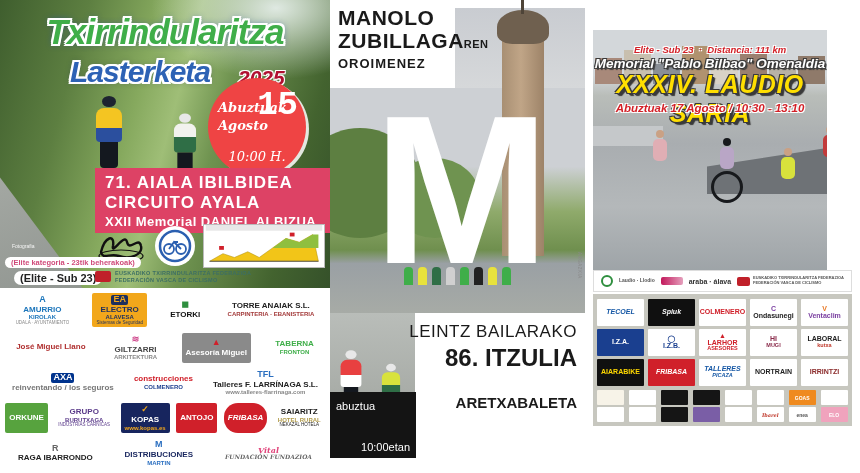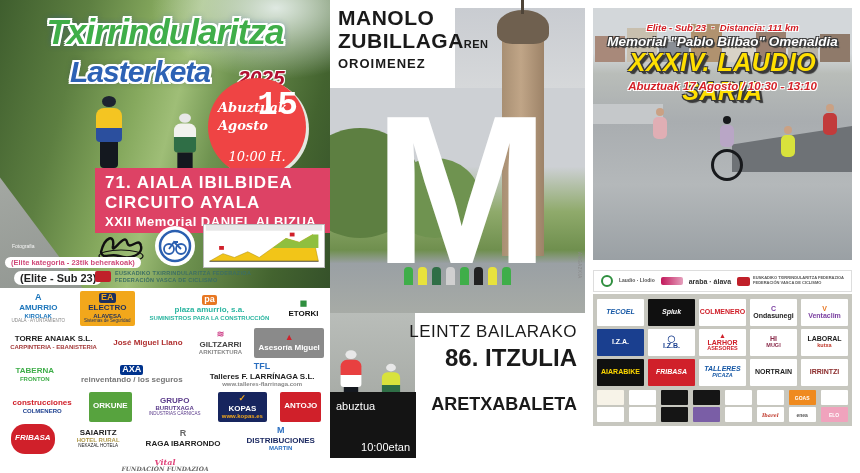--- a/index.html
+++ b/index.html
@@ -84,26 +84,26 @@
   .mm-letter{left:0;top:72px;width:255px;height:240px;text-align:center;font-size:212px;line-height:235px;
     font-weight:800;color:#fff;letter-spacing:-8px;}
   .mm-credit{left:247px;top:252px;writing-mode:vertical-rl;font-size:4.5px;color:#8a8a8a;letter-spacing:.5px;}
   .mm-date{left:0;top:392px;width:86px;height:66px;background:#141414;color:#fff;}
   .mm-date .lbl{position:absolute;left:6px;top:8px;font-size:11px;}
   .mm-date .day{position:absolute;right:6px;top:0px;font-size:42px;font-weight:800;}
   .mm-date .tm{position:absolute;right:6px;bottom:5px;font-size:11px;}
   .mm-race{right:8px;left:auto;top:322px;width:175px;text-align:right;color:#1a1a1a;position:absolute;}
   .mm-race .r1{font-size:17px;letter-spacing:.5px;}
   .mm-race .r2{font-size:24px;font-weight:800;margin-top:2px;}
-  .mm-race .r3{font-size:18px;font-weight:600;margin-top:22px;}
+  .mm-race .r3{font-size:15px;font-weight:600;margin-top:22px;}
   .mm-race .r4{font-size:15.5px;font-weight:600;}
 
   
   .poster-right{left:585px;top:0;width:275px;height:473px;background:#fff;}
-  .rp-photo{left:8px;top:8px;width:259px;height:252px;overflow:hidden;
+  .rp-photo{left:8px;top:30px;width:234px;height:252px;overflow:hidden;
     background:linear-gradient(#d3d7da 0%,#d3d7da 18%,#b9bdb9 26%,#a9adb0 45%,#b4b8ba 70%,#9aa0a4 100%);}
   .bldg-row{position:absolute;left:0;top:8px;width:100%;height:46px;display:flex;align-items:flex-end;gap:2px;padding:0 2px;}
   .bldg-row i{display:block;flex:1;}
   .rp-wall{position:absolute;right:0;top:118px;width:120px;height:46px;background:#6e7276;
     clip-path:polygon(0 40%,100% 0,100% 100%,0 100%);}
   .rp-wall2{position:absolute;left:0;top:96px;width:70px;height:20px;background:#c5c8ca;}
   .fig{position:absolute;}
   .fig .head{width:8px;height:8px;border-radius:50%;margin:0 auto;background:#caa184;}
   .fig .body{width:14px;height:22px;border-radius:5px;margin:1px auto 0;}
   .rp-cyclist{left:118px;top:108px;}
@@ -224,25 +224,20 @@
           <span class="t1" data-interactable="false" style="color: rgb(27, 117, 187);">KIROLAK</span>
           <span class="t2" data-interactable="false" style="color: rgb(136, 136, 136);">UDALA · AYUNTAMIENTO</span>
         </div>
         <div class="tile" data-interactable="false" style="background: rgb(242, 167, 27);">
           <span class="badge" data-interactable="false" style="background: rgb(29, 47, 94); padding: 0px 2px; color: rgb(242, 167, 27);">EA</span>
           <span class="t0" data-interactable="false" style="color: rgb(29, 47, 94);">ELECTRO</span>
           <span class="t1" data-interactable="false" style="color: rgb(29, 47, 94);">ALAVESA</span>
           <span class="t2" data-interactable="false" style="color: rgb(29, 47, 94);">Sistemas de Seguridad</span>
         </div>
         <div class="tile" data-interactable="false">
-          <span class="badge" data-interactable="false" style="background: rgb(232, 119, 34); padding: 0px 2px; color: rgb(255, 255, 255);">pa</span>
-          <span class="t0" data-interactable="false" style="color: rgb(43, 181, 160);">plaza amurrio, s.a.</span>
-          <span class="t1" data-interactable="false" style="color: rgb(43, 181, 160);">SUMINISTROS PARA LA CONSTRUCCIÓN</span>
-        </div>
-        <div class="tile" data-interactable="false">
           <span class="badge" data-interactable="false" style="color: rgb(47, 143, 63);">◼</span>
           <span class="t0" data-interactable="false" style="color: rgb(17, 17, 17);">ETORKI</span>
         </div>
         <div class="tile" data-interactable="false">
           <span class="t0" data-interactable="false" style="color: rgb(34, 34, 34);">TORRE ANAIAK S.L.</span>
           <span class="t1" data-interactable="false" style="color: rgb(163, 58, 58);">CARPINTERIA - EBANISTERIA</span>
         </div>
         <div class="tile" data-interactable="false">
           <span class="t0" data-interactable="false" style="color: rgb(176, 48, 48);">José Miguel Llano</span>
         </div>
@@ -257,27 +252,27 @@
         </div>
         <div class="tile" data-interactable="false">
           <span class="t0" data-interactable="false" style="color: rgb(63, 174, 73);">TABERNA</span>
           <span class="t1" data-interactable="false" style="color: rgb(63, 174, 73);">FRONTON</span>
         </div>
         <div class="tile" data-interactable="false">
           <span class="badge" data-interactable="false" style="background: rgb(0, 51, 141); padding: 0px 2px; color: rgb(255, 255, 255);">AXA</span>
           <span class="t0" data-interactable="false" style="color: rgb(119, 119, 119);">reinventando / los seguros</span>
         </div>
         <div class="tile" data-interactable="false">
+          <span class="t0" data-interactable="false" style="color: rgb(208, 32, 42);">construcciones</span>
+          <span class="t1" data-interactable="false" style="color: rgb(29, 63, 143);">COLMENERO</span>
+        </div>
+        <div class="tile" data-interactable="false">
           <span class="badge" data-interactable="false" style="color: rgb(43, 111, 192);">TFL</span>
           <span class="t0" data-interactable="false" style="color: rgb(34, 34, 34);">Talleres F. LARRÍNAGA S.L.</span>
           <span class="t1" data-interactable="false" style="color: rgb(136, 136, 136);">www.talleres-flarrinaga.com</span>
-        </div>
-        <div class="tile" data-interactable="false">
-          <span class="t0" data-interactable="false" style="color: rgb(208, 32, 42);">construcciones</span>
-          <span class="t1" data-interactable="false" style="color: rgb(29, 63, 143);">COLMENERO</span>
         </div>
         <div class="tile" data-interactable="false" style="background: rgb(87, 163, 62);">
           <span class="t0" data-interactable="false" style="color: rgb(255, 255, 255);">ORKUNE</span>
         </div>
         <div class="tile" data-interactable="false">
           <span class="t0" data-interactable="false" style="color: rgb(90, 58, 138);">GRUPO</span>
           <span class="t1" data-interactable="false" style="color: rgb(90, 58, 138);">BURUTXAGA</span>
           <span class="t2" data-interactable="false" style="color: rgb(90, 58, 138);">INDUSTRIAS CÁRNICAS</span>
         </div>
         <div class="tile" data-interactable="false" style="background: rgb(23, 37, 94);">

